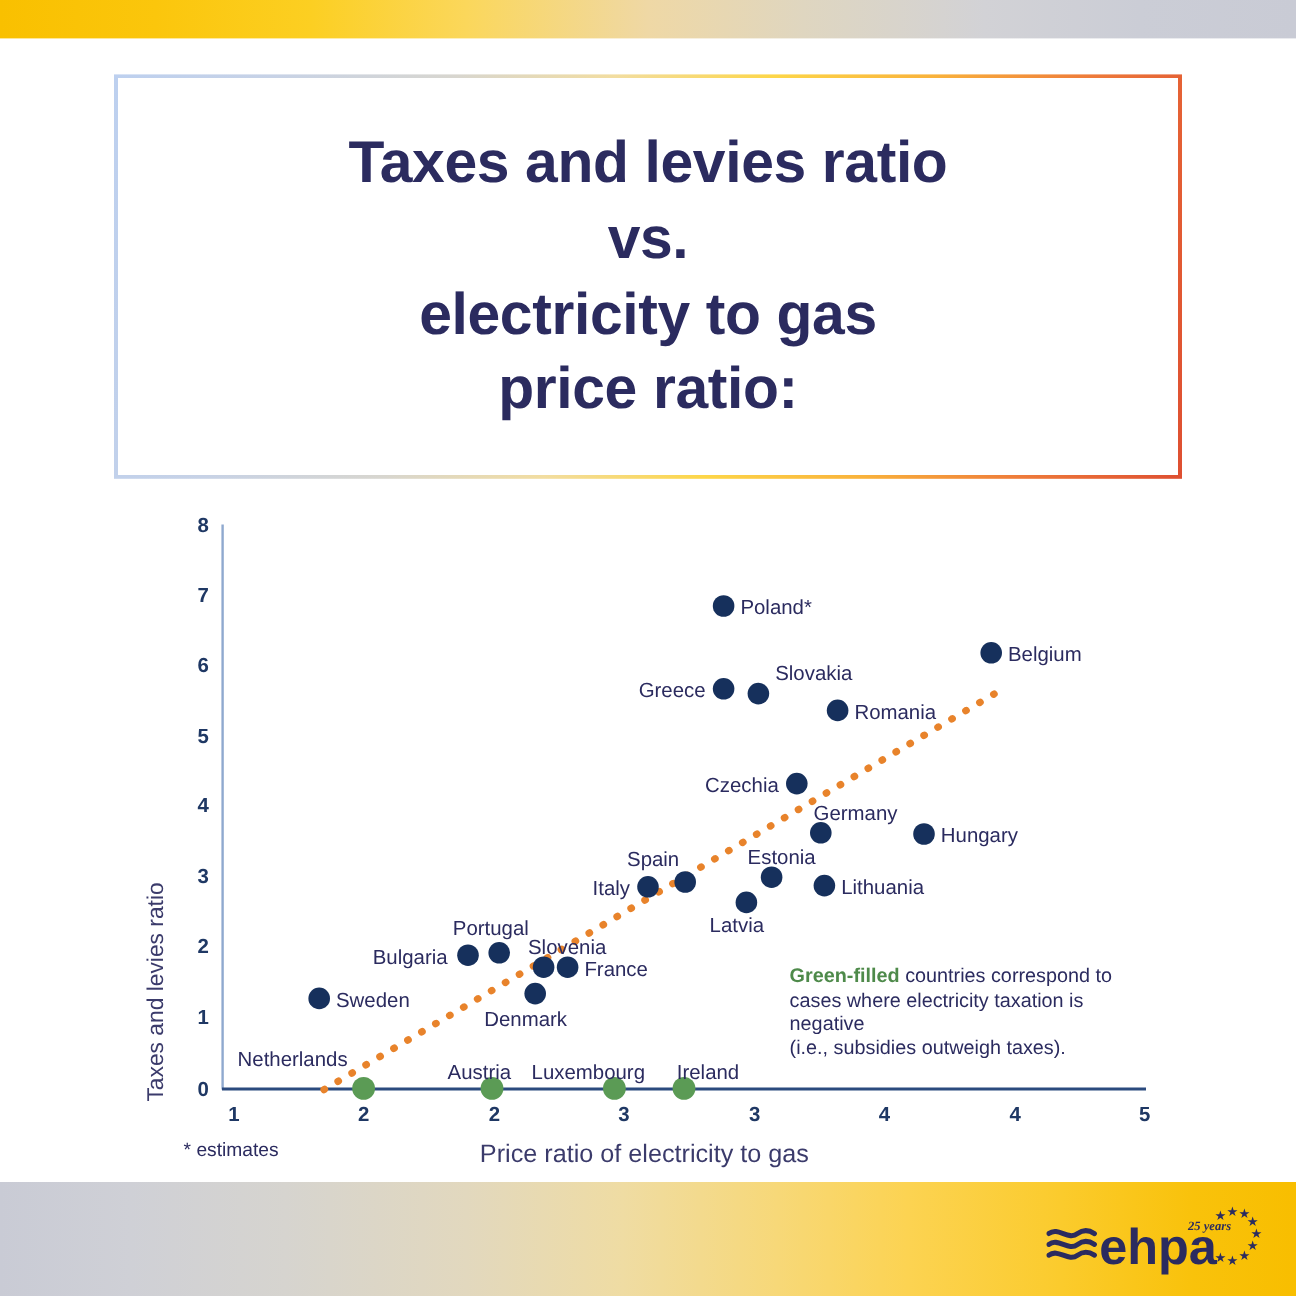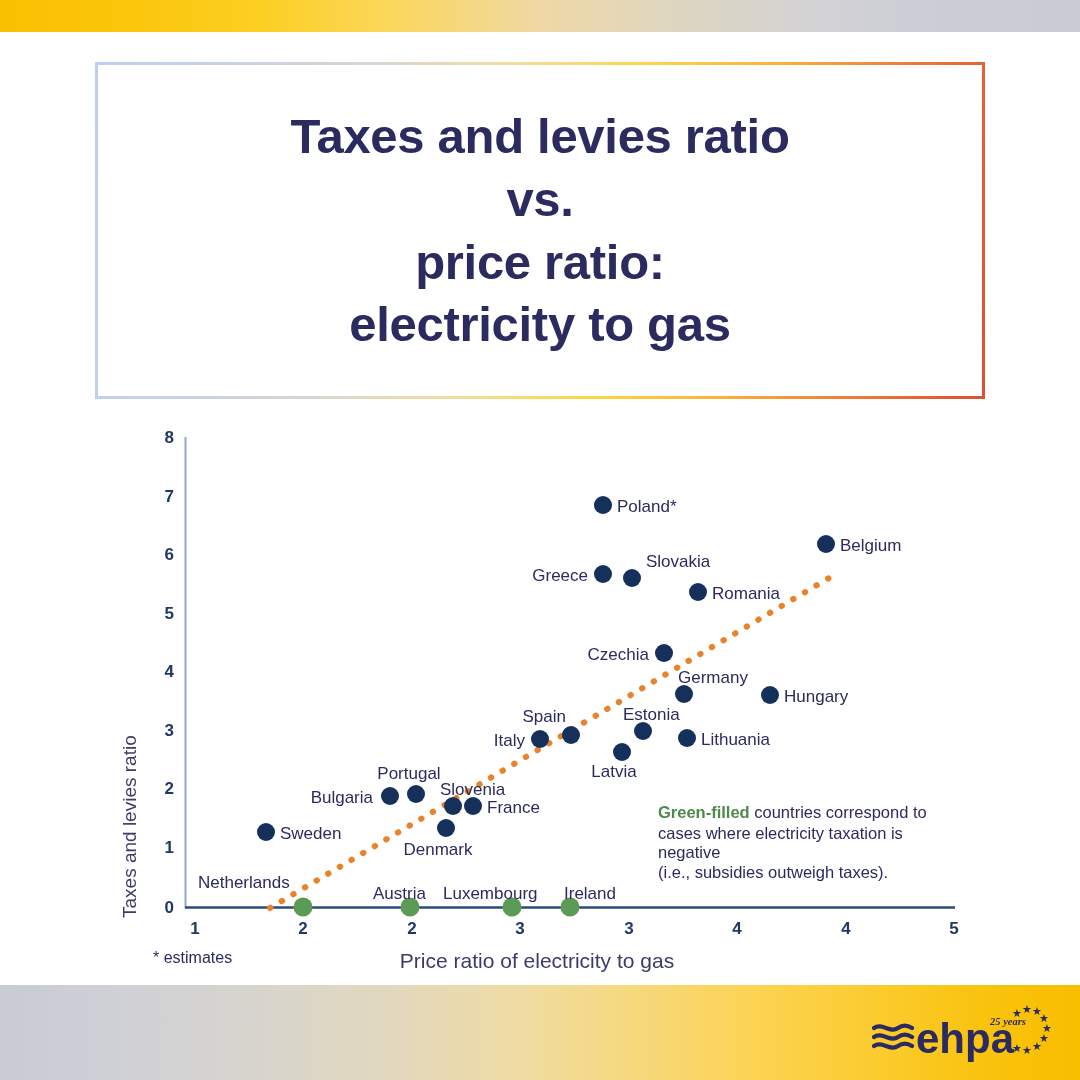--- a/index.html
+++ b/index.html
@@ -122,22 +122,22 @@
   }
 </style>
 </head>
 <body>
 
 <div class="bar-top"></div>
 
 <div class="title-card">
   <div class="title-line">Taxes and levies ratio</div>
   <div class="title-line">vs.</div>
+  <div class="title-line">electricity to gas</div>
   <div class="title-line">price ratio:</div>
-  <div class="title-line">electricity to gas</div>
 </div>
 
 <div class="chart-wrap">
   <svg class="plot" width="1080" height="575" viewBox="0 0 1080 575">
 
     <text class="ytitle" transform="translate(136,508) rotate(-90)" text-anchor="start">Taxes and levies ratio</text>
 
     <line x1="185.5" y1="27" x2="185.5" y2="498" stroke="#8FA9CF" stroke-width="2"></line>
     <line x1="185" y1="497.5" x2="955" y2="497.5" stroke="#2B4A7E" stroke-width="2.5"></line>
 

